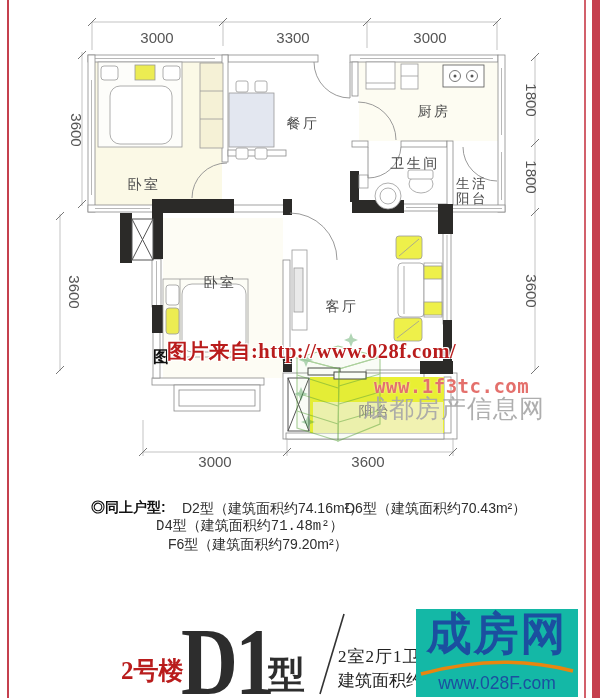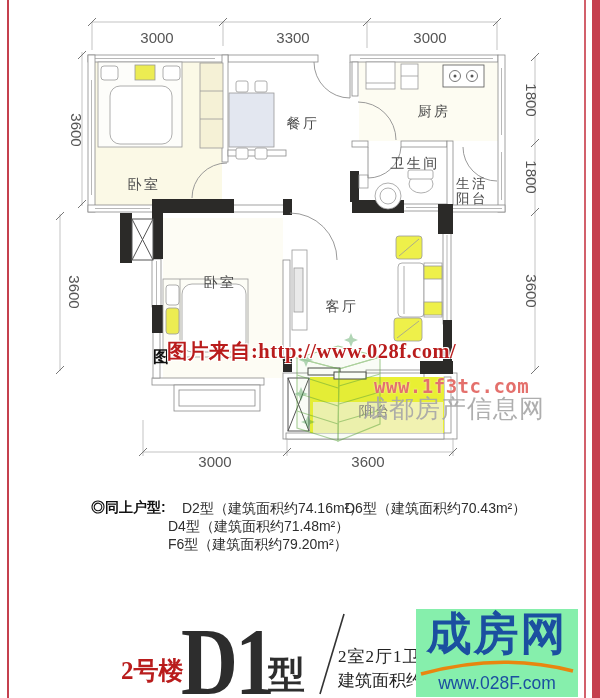--- a/index.html
+++ b/index.html
@@ -15,32 +15,32 @@
   .wm-black{left:167px;top:337px;font:700 20.5px "Liberation Serif",serif;color:#b91c1c;
             letter-spacing:.5px;
             text-shadow:-1px -1px 0 #fff,1px -1px 0 #fff,-1px 1px 0 #fff,1px 1px 0 #fff;}
   .wm-red{left:374px;top:375px;font:700 19px "DejaVu Sans Mono",monospace;color:#e4706c;
           letter-spacing:.5px;text-shadow:0 0 2px rgba(255,255,255,.8);}
   .wm-gray{left:363px;top:392px;font:400 25px "Liberation Sans",sans-serif;color:#a8a8a8;
            letter-spacing:1px;opacity:.92;}
   
   .note{color:#2e2e2e;font-size:14px;}
   .note-label{left:91px;top:500px;font-weight:700;color:#111;font-size:14px;}
-  .c1-0{left:182px;top:501px;} .c1-1{left:168px;top:519px;} .c1-2{left:168px;top:537px;}
+  .c1-0{left:182px;top:501px;} .c1-1{left:156px;top:519px;font-family:Liberation Mono, monospace;} .c1-2{left:168px;top:537px;}
   .c2-0{left:345px;top:501px;} .c2-1{left:345px;top:519px;}
   
   .t-building{left:121px;top:654px;font:700 25px "Liberation Serif",serif;color:#b91c1c;}
   .t-unit{left:181px;top:606px;font:700 96px "Liberation Serif",serif;color:#2d2d2d;
           letter-spacing:-3px;transform:scaleX(.82);transform-origin:left top;}
   .t-suffix{left:268px;top:650px;font:700 37px "Liberation Serif",serif;color:#2d2d2d;}
   .t-layout{left:338px;top:645px;font:400 17px "Liberation Serif",serif;color:#222;letter-spacing:1px;}
   .t-area{left:338px;top:669px;font:400 17px "Liberation Serif",serif;color:#222;}
   .slash-svg{left:314px;top:611px;}
   
-  .logo-box{left:416px;top:609px;width:162px;height:88px;background:#86efac;}
+  .logo-box{left:416px;top:609px;width:162px;height:88px;background:#14b8a6;}
   .logo-name{position:absolute;left:0;top:0;width:162px;text-align:center;
              font-weight:900;font-size:45px;color:#1b4fa0;letter-spacing:2px;line-height:1.1;}
   .logo-swoosh{position:absolute;left:2px;top:50px;}
   .logo-url{position:absolute;left:0;top:66px;width:162px;text-align:center;
             font-weight:400;font-size:17.5px;color:#1b4fa0;}
 </style>
 </head>
 <body>
 
 <div id="stage">

